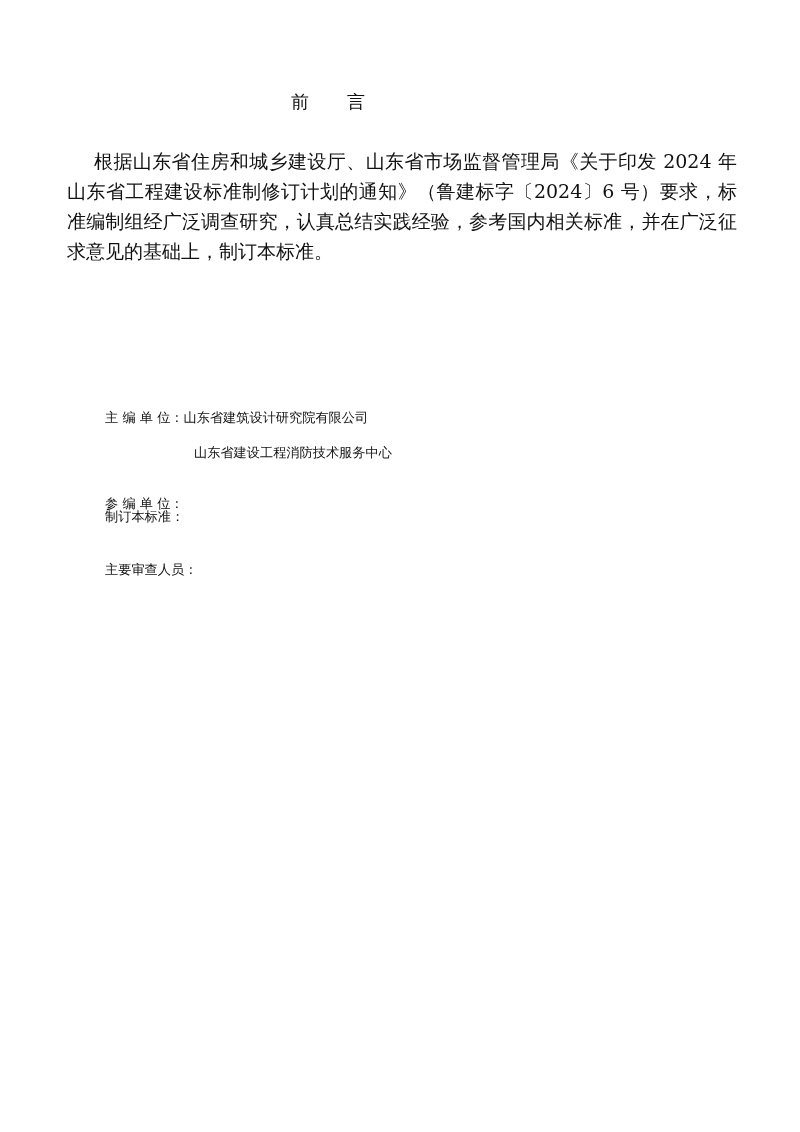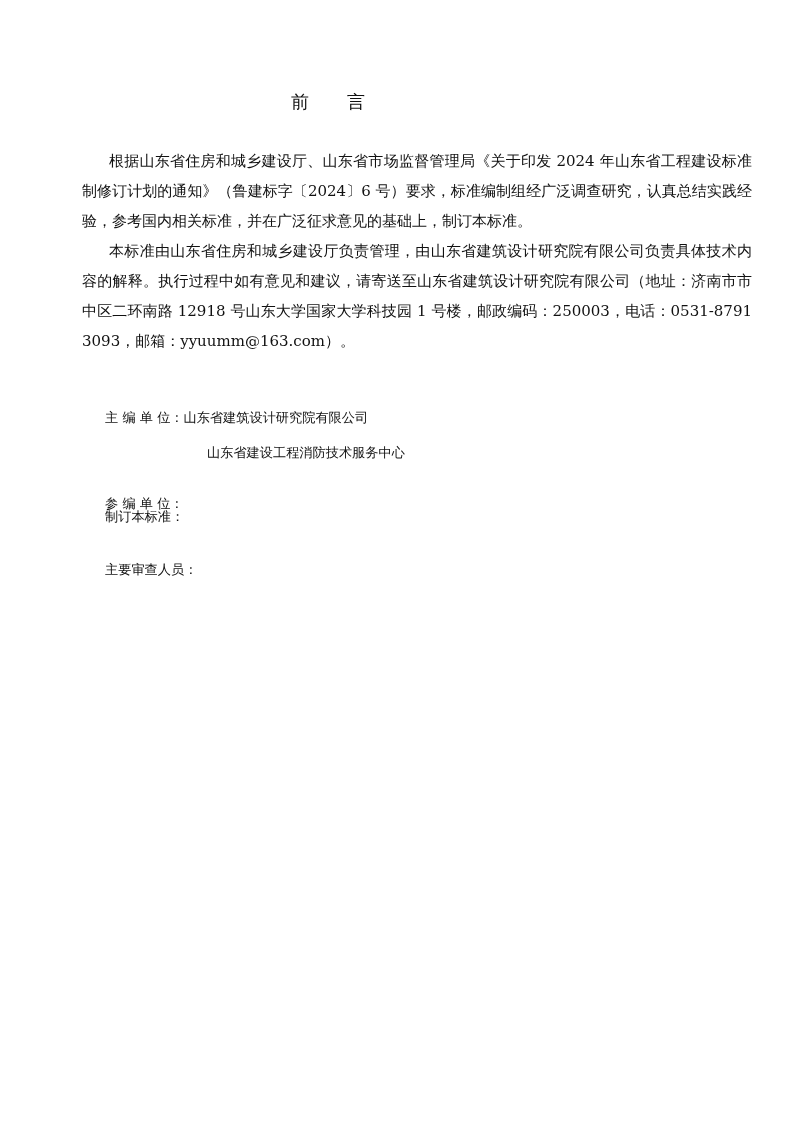--- a/index.html
+++ b/index.html
@@ -1,40 +1,39 @@
 <!DOCTYPE html>
 <html><head>
 <meta charset="utf-8">
 <style>
   html, body { margin: 0; padding: 0; background: #ffffff; }
   body { width: 800px; height: 1132px; position: relative; overflow: hidden;
          font-family: "DejaVu Serif", "Liberation Serif", serif; color: #111; }
   .title { position: absolute; top: 90px; left: 0; width: 656px; text-align: center;
            font-size: 18px; font-family: "DejaVu Sans", "Liberation Sans", sans-serif; letter-spacing: 0; }
   .title span { display: inline-block; margin: 0 19px; }
-  .body { position: absolute; left: 82px; top: 146px; width: 670px; font-size: 15px; line-height: 30px; }
+  .body { position: absolute; left: 67px; top: 146px; width: 670px; font-size: 19px; line-height: 30px; }
   .para { text-indent: 27px; text-align: justify; margin: 0 0 0 0; word-break: break-all; }
   .meta { position: absolute; left: 105px; font-size: 13.2px; white-space: nowrap; }
 </style>
 </head>
 <body>
 
 <div class="title">
   <span>前</span><span>言</span>
 </div>
 
 <div class="body">
   <p class="para">根据山东省住房和城乡建设厅、山东省市场监督管理局《关于印发 2024 年山东省工程建设标准制修订计划的通知》（鲁建标字〔2024〕6 号）要求，标准编制组经广泛调查研究，认真总结实践经验，参考国内相关标准，并在广泛征求意见的基础上，制订本标准。</p>
-  <p class="para">本标准由山东省住房和城乡建设厅负责管理，由山东省建筑设计研究院有限公司负责具体技术内容的解释。执行过程中如有意见和建议，请寄送至山东省建筑设计研究院有限公司（地址：济南市市中区二环南路 12918 号山东大学国家大学科技园 1 号楼，邮政编码：250003，电话：0531-87913093，邮箱：yyuumm@163.com）。</p>
 </div>
 
 <div class="meta" style="top:409px;">
   <span>主 编 单 位：</span><span>山东省建筑设计研究院有限公司</span>
 </div>
-<div class="meta" style="top:444px; left:207px;">
+<div class="meta" style="top:444px; left:194px;">
   <span>山东省建设工程消防技术服务中心</span>
 </div>
 <div class="meta" style="top:495px;">
   <span>参 编 单 位：</span>
 </div>
 <div class="meta" style="top:508px;">
   <span>制订本标准：</span>
 </div>
 <div class="meta" style="top:541px;margin-top:20px;">
   <span>主要审查人员：</span>

